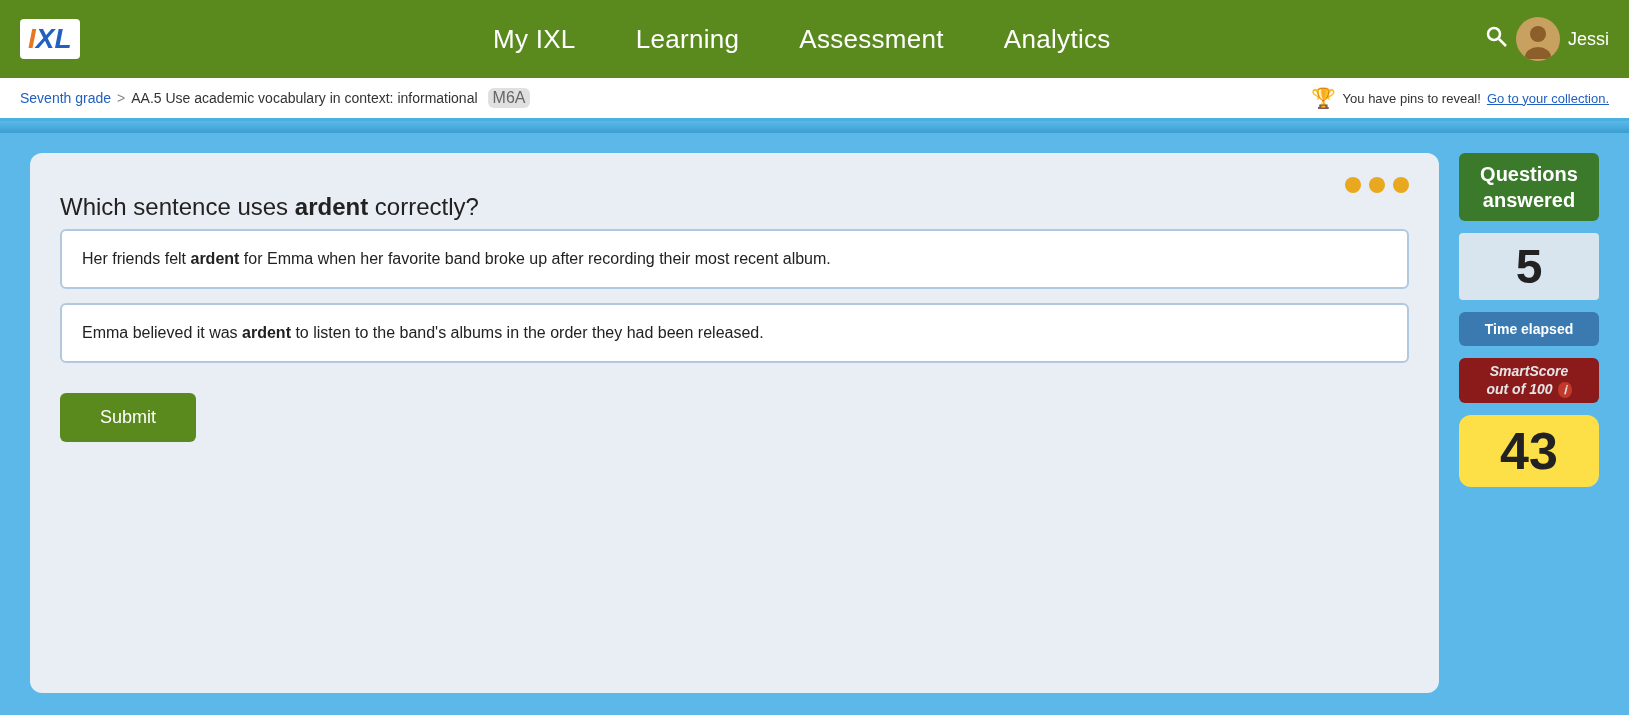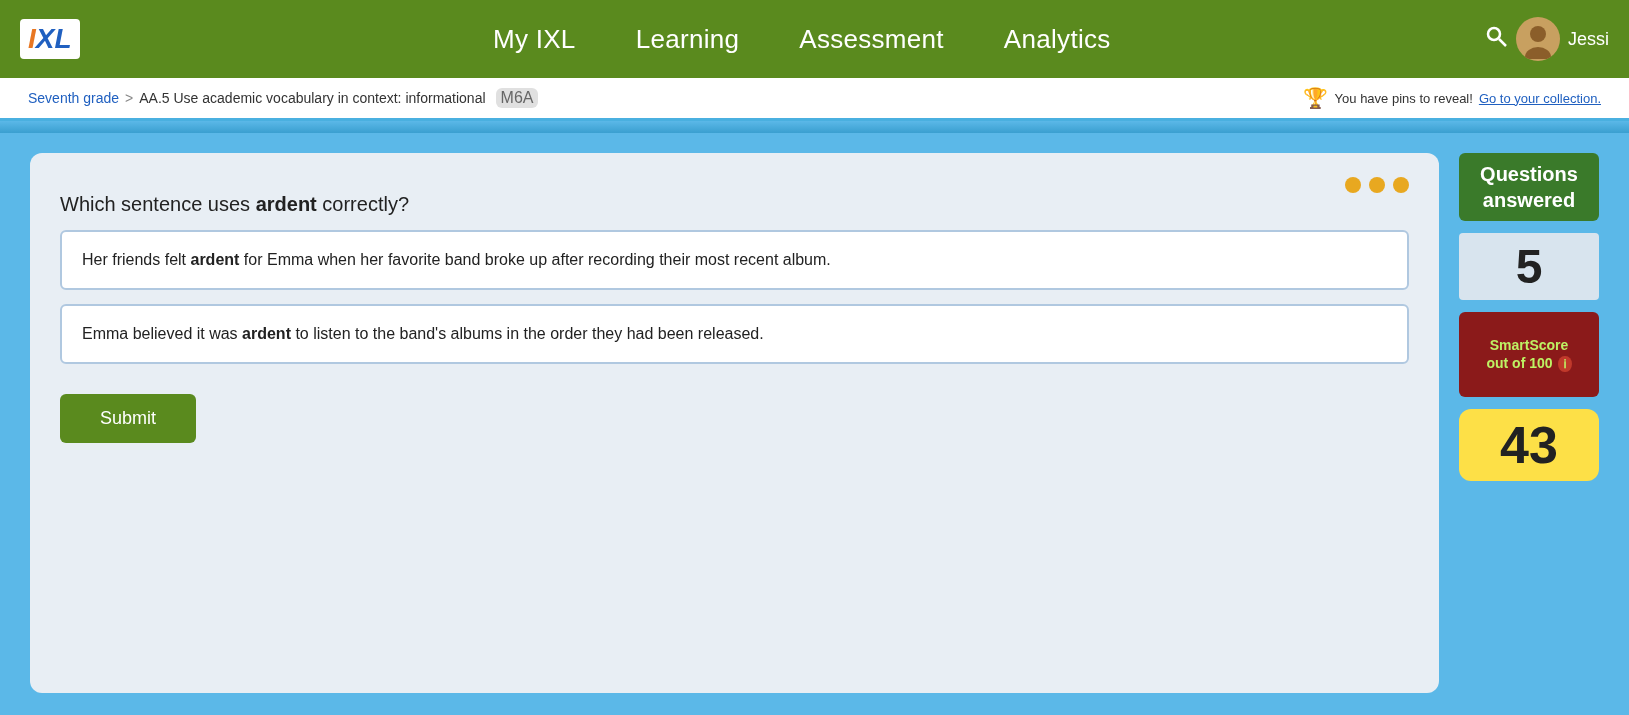--- a/index.html
+++ b/index.html
@@ -71,21 +71,21 @@
     }
     #user-avatar svg { width: 40px; height: 40px; }
     #user-name {
       color: white;
       font-size: 18px;
     }
 
     
     #breadcrumb-bar {
       background: white;
-      padding: 8px 28px;
+      padding: 8px 20px;
       display: flex;
       align-items: center;
       justify-content: space-between;
       border-bottom: 3px solid #4ab0e0;
     }
     #breadcrumb {
       font-size: 14px;
       color: #333;
       display: flex;
       align-items: center;
@@ -144,23 +144,23 @@
       gap: 8px;
     }
     .dot {
       width: 16px;
       height: 16px;
       border-radius: 50%;
       background: #e8a820;
     }
 
     #question-text {
-      font-size: 20px;
-      color: #222;
-      margin-bottom: 14px;
+      font-size: 24px;
+      color: #222;
+      margin-bottom: 8px;
       margin-top: 10px;
     }
     #question-text strong { font-weight: 700; }
 
     .answer-option {
       background: white;
       border: 2px solid #b0c8e0;
       border-radius: 6px;
       padding: 16px 20px;
       margin-bottom: 14px;
@@ -238,27 +238,28 @@
       font-weight: 700;
       color: #222;
     }
     .time-label {
       font-size: 11px;
       color: #555;
     }
 
     #smartscore-box {
       background: #8b1a1a;
-      color: #bef264;
-      border-radius: 6px;
-      padding: 24px 10px;
+      color: #e5e5e5;
+      border-radius: 6px;
+      padding: 4px 10px;
       text-align: center;
       font-size: 14px;
       font-weight: 600;
       line-height: 1.3;
+      font-style: italic;
     }
     #smartscore-value {
       font-size: 52px;
       font-weight: 700;
       color: #222;
       text-align: center;
       background: #fde047;
       border-radius: 12px;
       padding: 6px;
     }
@@ -336,20 +337,21 @@
 
     <button id="submit-btn">Submit</button>
 
   </div>
 
   <div id="side-panel">
 
     <div id="questions-answered-box">Questions answered</div>
     <div id="questions-count">5</div>
 
+    <div id="time-elapsed-box">Time elapsed</div>
 
     <div id="smartscore-box">
       <span>SmartScore</span><br>
       <span>out of 100</span>
       <span style="background:#c0392b; border-radius:50%; padding:1px 5px; font-size:12px; margin-left:2px; cursor:pointer;">ℹ</span>
     </div>
     <div id="smartscore-value">43</div>
 
   </div>
 

